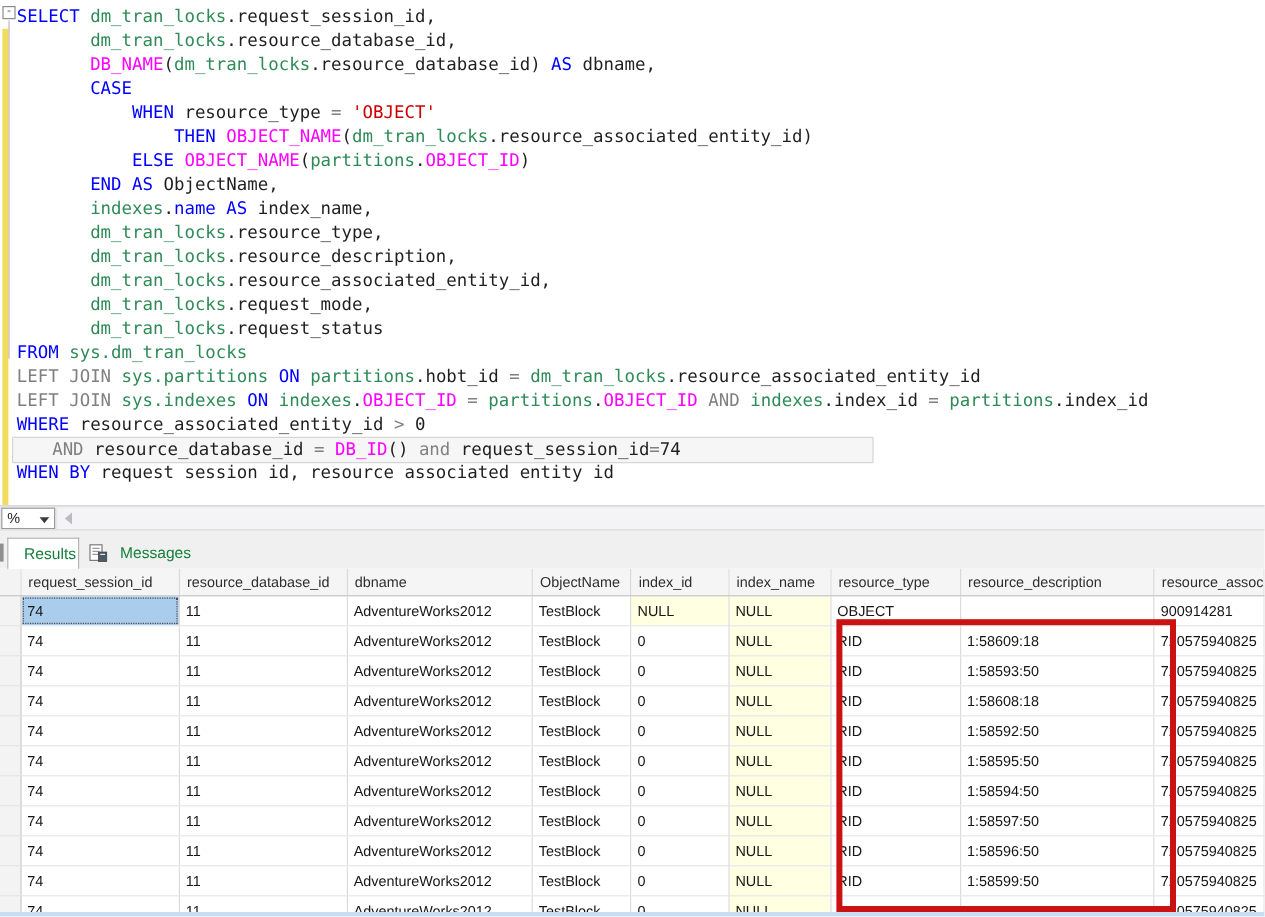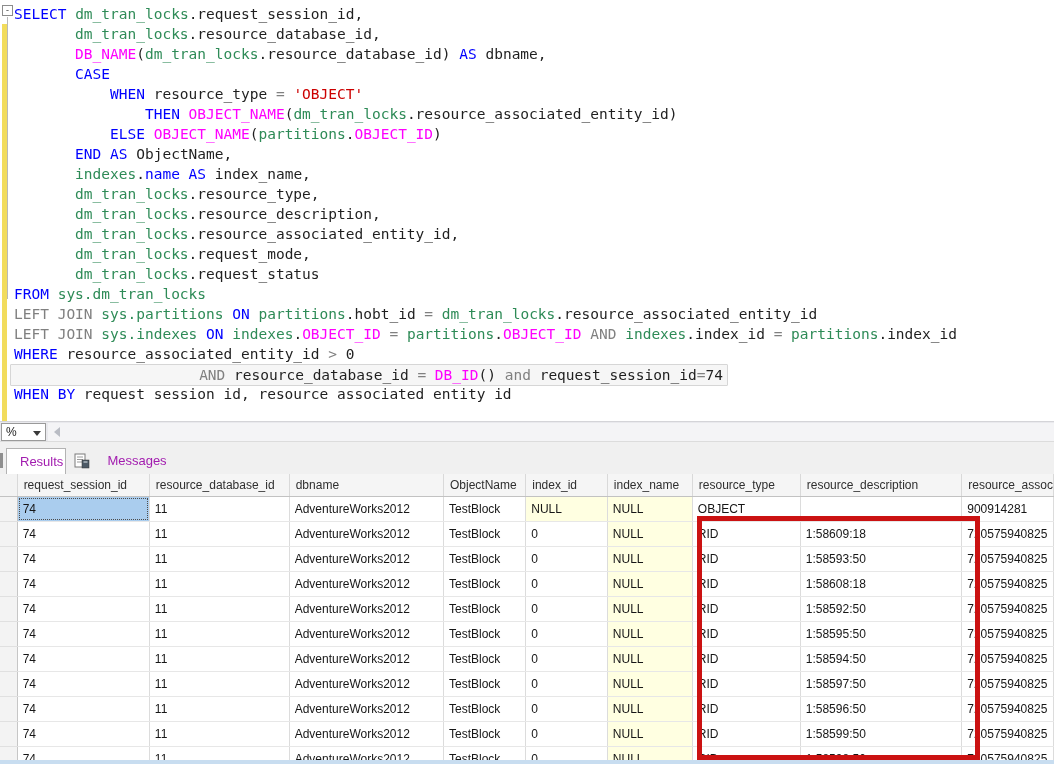--- a/index.html
+++ b/index.html
@@ -9,40 +9,40 @@
   
   #editor{position:absolute;left:0;top:0;width:1054px;height:421px;background:#ffffff;overflow:hidden;}
   #change-bar{position:absolute;left:2px;top:24px;width:5px;height:397px;background:var(--change_bar_yellow);}
   #collapse-box{position:absolute;left:2px;top:5px;width:11px;height:11px;background:#fff;
                 border:1px solid #8c8c8c;box-sizing:border-box;color:#444;font:9px/8px "DejaVu Sans Mono",monospace;
                 text-align:center;}
   #guide-line{position:absolute;left:7px;top:17px;width:1px;height:282px;background:#b9b9b9;}
   #code{position:absolute;left:0;top:4px;width:972px;}
   .code-line{white-space:pre;font:14.5px/20px "DejaVu Sans Mono",monospace;padding-left:14px;height:20px;color:var(--code_text);}
   .stmt-box{display:inline-block;min-width:718px;background:#f6f6f6;border:1px solid #d6d6d6;
-            margin-left:-4px;padding:0 4px;box-sizing:border-box;border-radius:1px;text-align:right;}
+            margin-left:-4px;padding:0 15px;box-sizing:border-box;border-radius:1px;}
   .tok-k{color:var(--keyword);} .tok-o{color:var(--operator);} .tok-g{color:var(--system_object);}
   .tok-f{color:var(--system_function);} .tok-s{color:var(--string);} .tok-t{color:var(--code_text);}
 
   
   #editor-scroll-strip{position:absolute;left:0;top:421px;width:1054px;height:20px;background:#e9e9ed;border-top:1px solid #d4d4d8;box-sizing:border-box;}
   #zoom-dropdown{position:absolute;left:1px;top:1px;width:45px;height:18px;background:#ffffff;border:1px solid #9a9a9a;
                  box-sizing:border-box;font:12px/16px "Liberation Sans",sans-serif;color:#222;padding-left:4px;cursor:default;}
   #zoom-caret{position:absolute;right:4px;top:7px;width:0;height:0;border-left:4px solid transparent;
               border-right:4px solid transparent;border-top:5px solid #3a3a3a;}
   #hscroll-track{position:absolute;left:48px;top:1px;right:0;height:18px;background:#f4f4f6;}
   #hscroll-left-arrow{position:absolute;left:6px;top:4px;width:0;height:0;border-top:5px solid transparent;
               border-bottom:5px solid transparent;border-right:6px solid #b9bcc4;}
 
   
   #tab-bar{position:absolute;left:0;top:441px;width:1054px;height:33px;background:#f0f0f0;border-top:1px solid #dcdcdc;box-sizing:border-box;}
   #clipped-grid-icon{position:absolute;left:0;top:11px;width:3px;height:15px;background:#8f8f8f;}
-  .tab{position:absolute;top:6px;height:27px;box-sizing:border-box;font:13px/25px "Liberation Sans",sans-serif;color:#a21caf;cursor:default;}
+  .tab{position:absolute;top:6px;height:27px;box-sizing:border-box;font:13px/25px "Liberation Sans",sans-serif;color:#15803d;cursor:default;}
   #tab-results{left:6px;width:60px;background:#ffffff;border:1px solid #b3b3b3;border-bottom:none;padding-left:13px;}
-  #tab-messages{left:66px;width:108px;background:transparent;padding-left:34px;text-align:center;}
+  #tab-messages{left:66px;width:108px;background:transparent;padding-left:34px;}
   #messages-icon{position:absolute;left:8px;top:5px;width:16px;height:16px;}
 
   
   #grid-wrap{position:absolute;left:0;top:474px;width:1054px;height:286px;overflow:hidden;background:#fff;}
   table#grid{border-collapse:collapse;table-layout:fixed;font:12px "Liberation Sans",sans-serif;color:#161616;}
   #grid th{height:22px;background:#f5f5f5;border-right:1px solid #d9d9d9;border-bottom:1px solid #c2c2c2;
            font-weight:normal;text-align:left;padding:0 0 0 6px;overflow:hidden;white-space:nowrap;color:#2f2f2f;}
   #grid td{height:24px;border-right:1px solid #dcdcdc;border-bottom:1px solid #e7e7e7;
            padding:0 0 0 5px;overflow:hidden;white-space:nowrap;background:#fff;}
   #grid td.rowhdr{background:#f3f3f3;border-right:1px solid #c6c6c6;border-bottom:1px solid #e0e0e0;}

